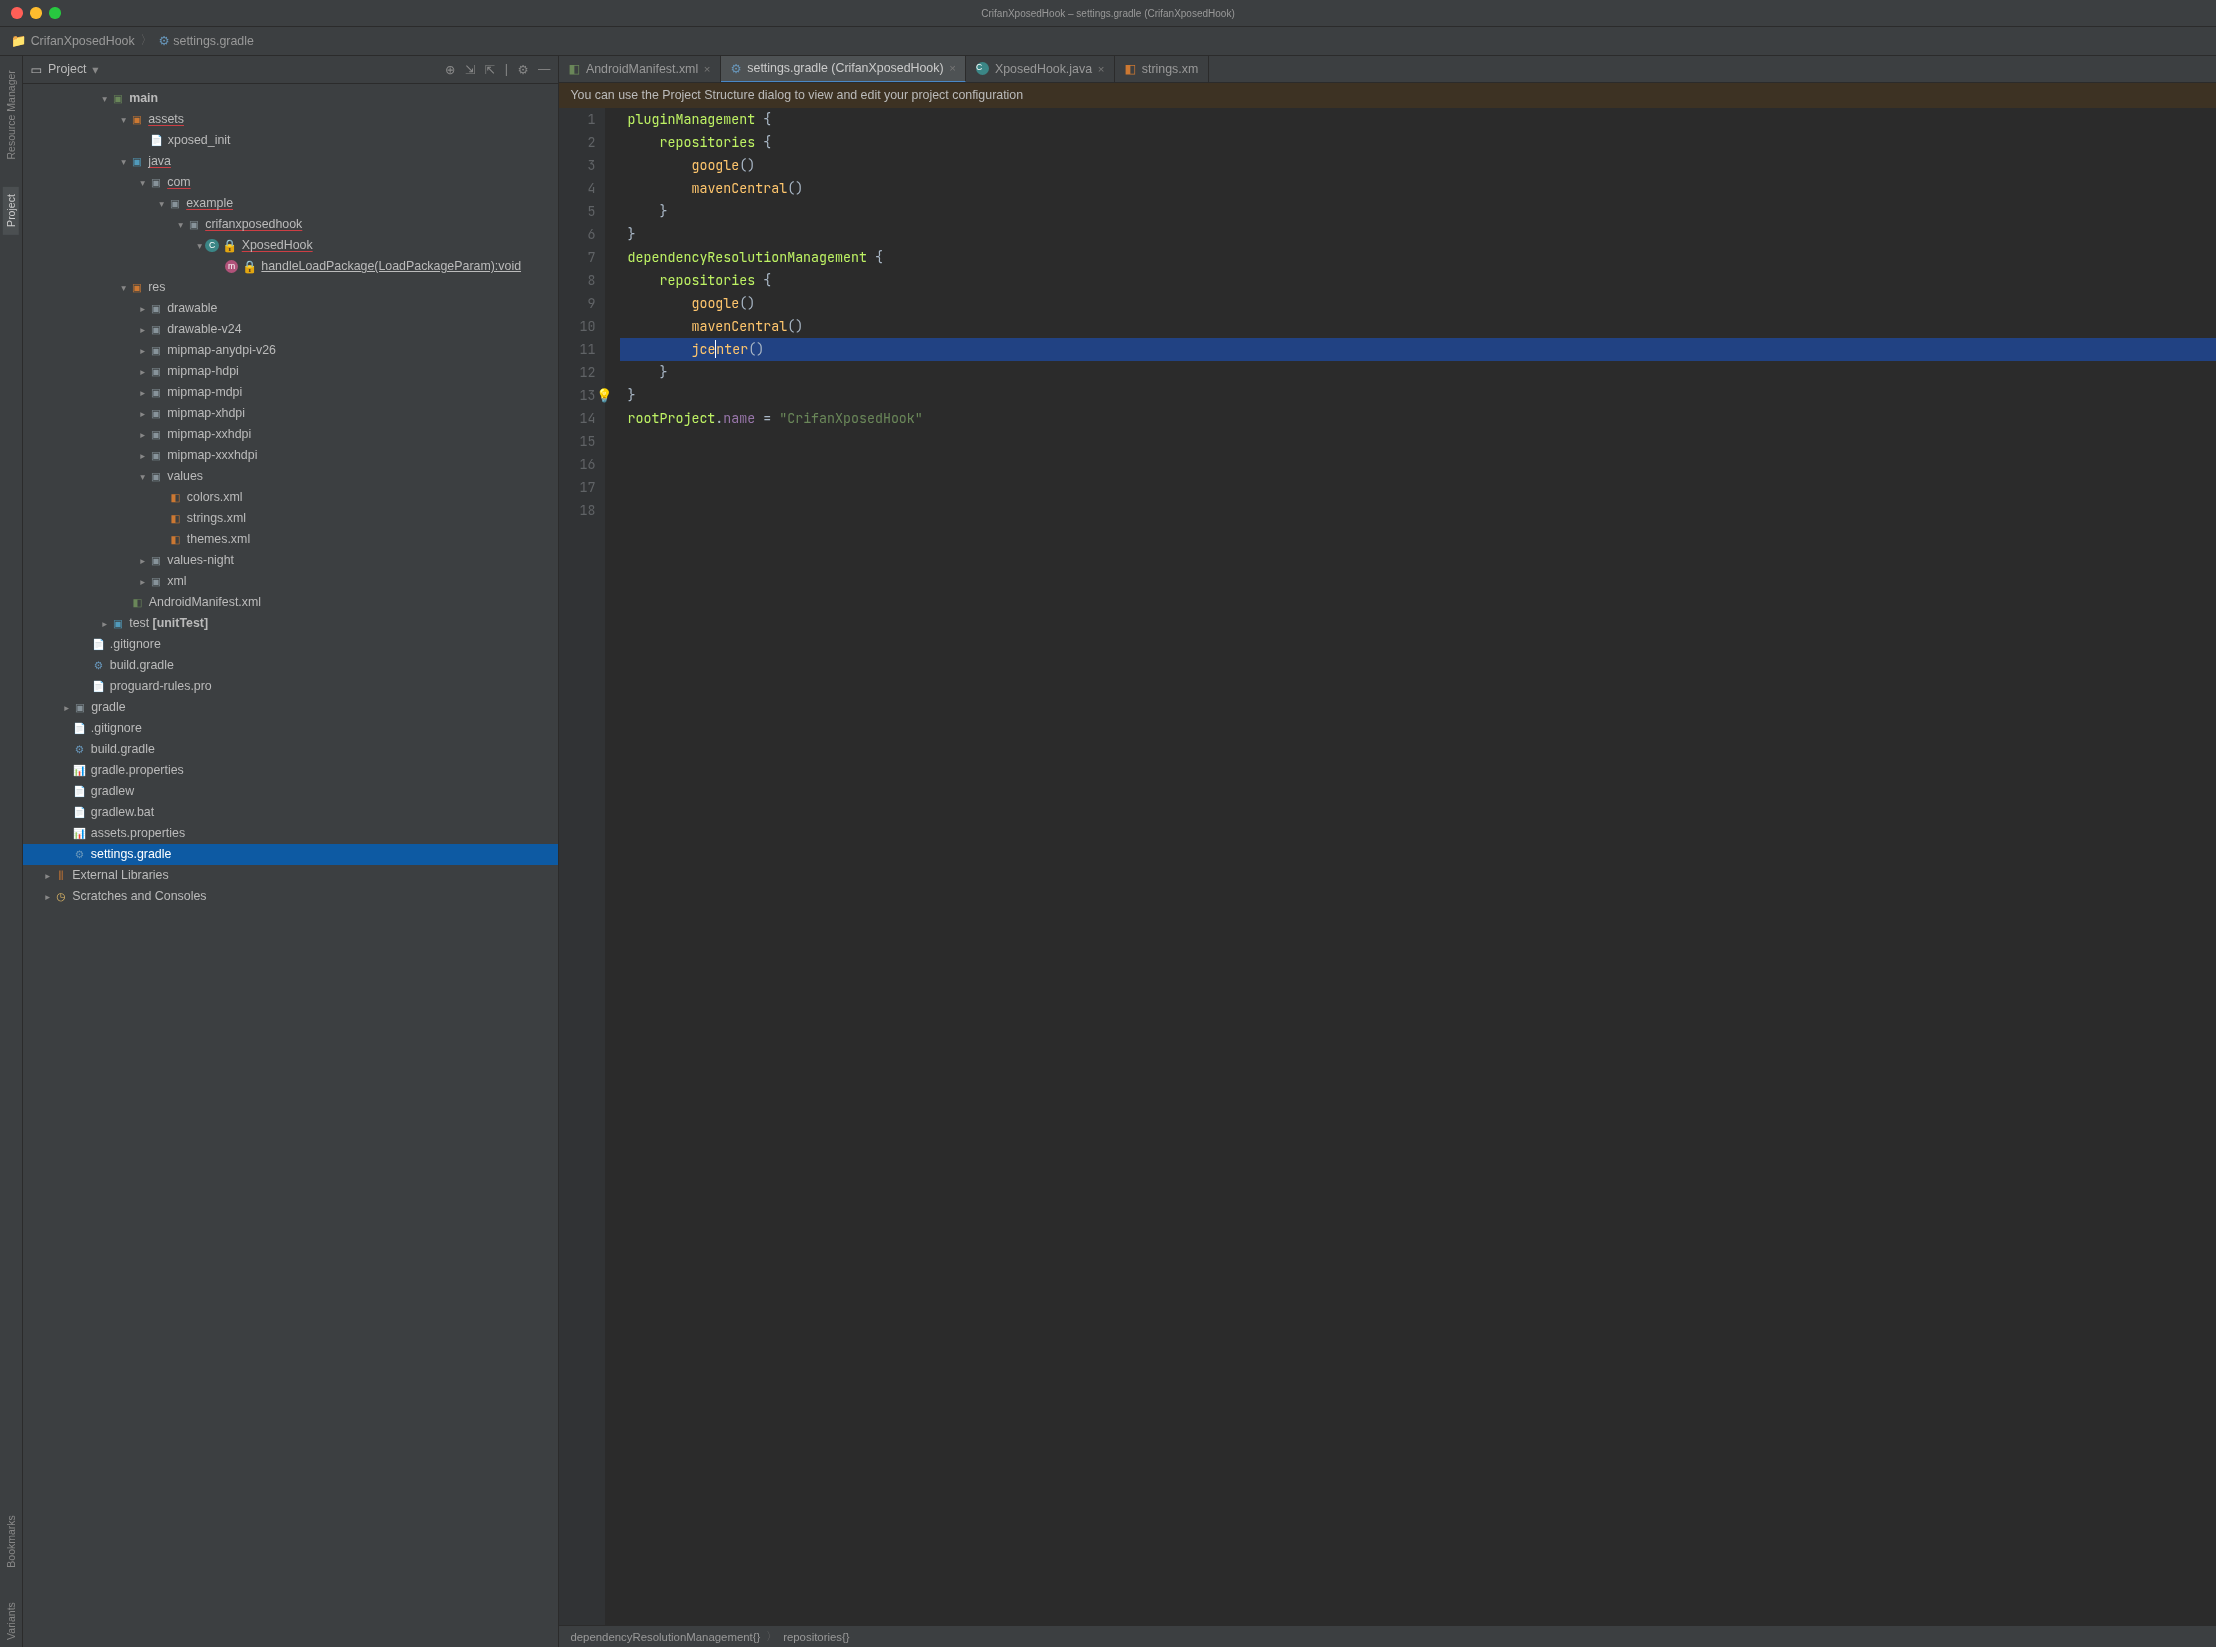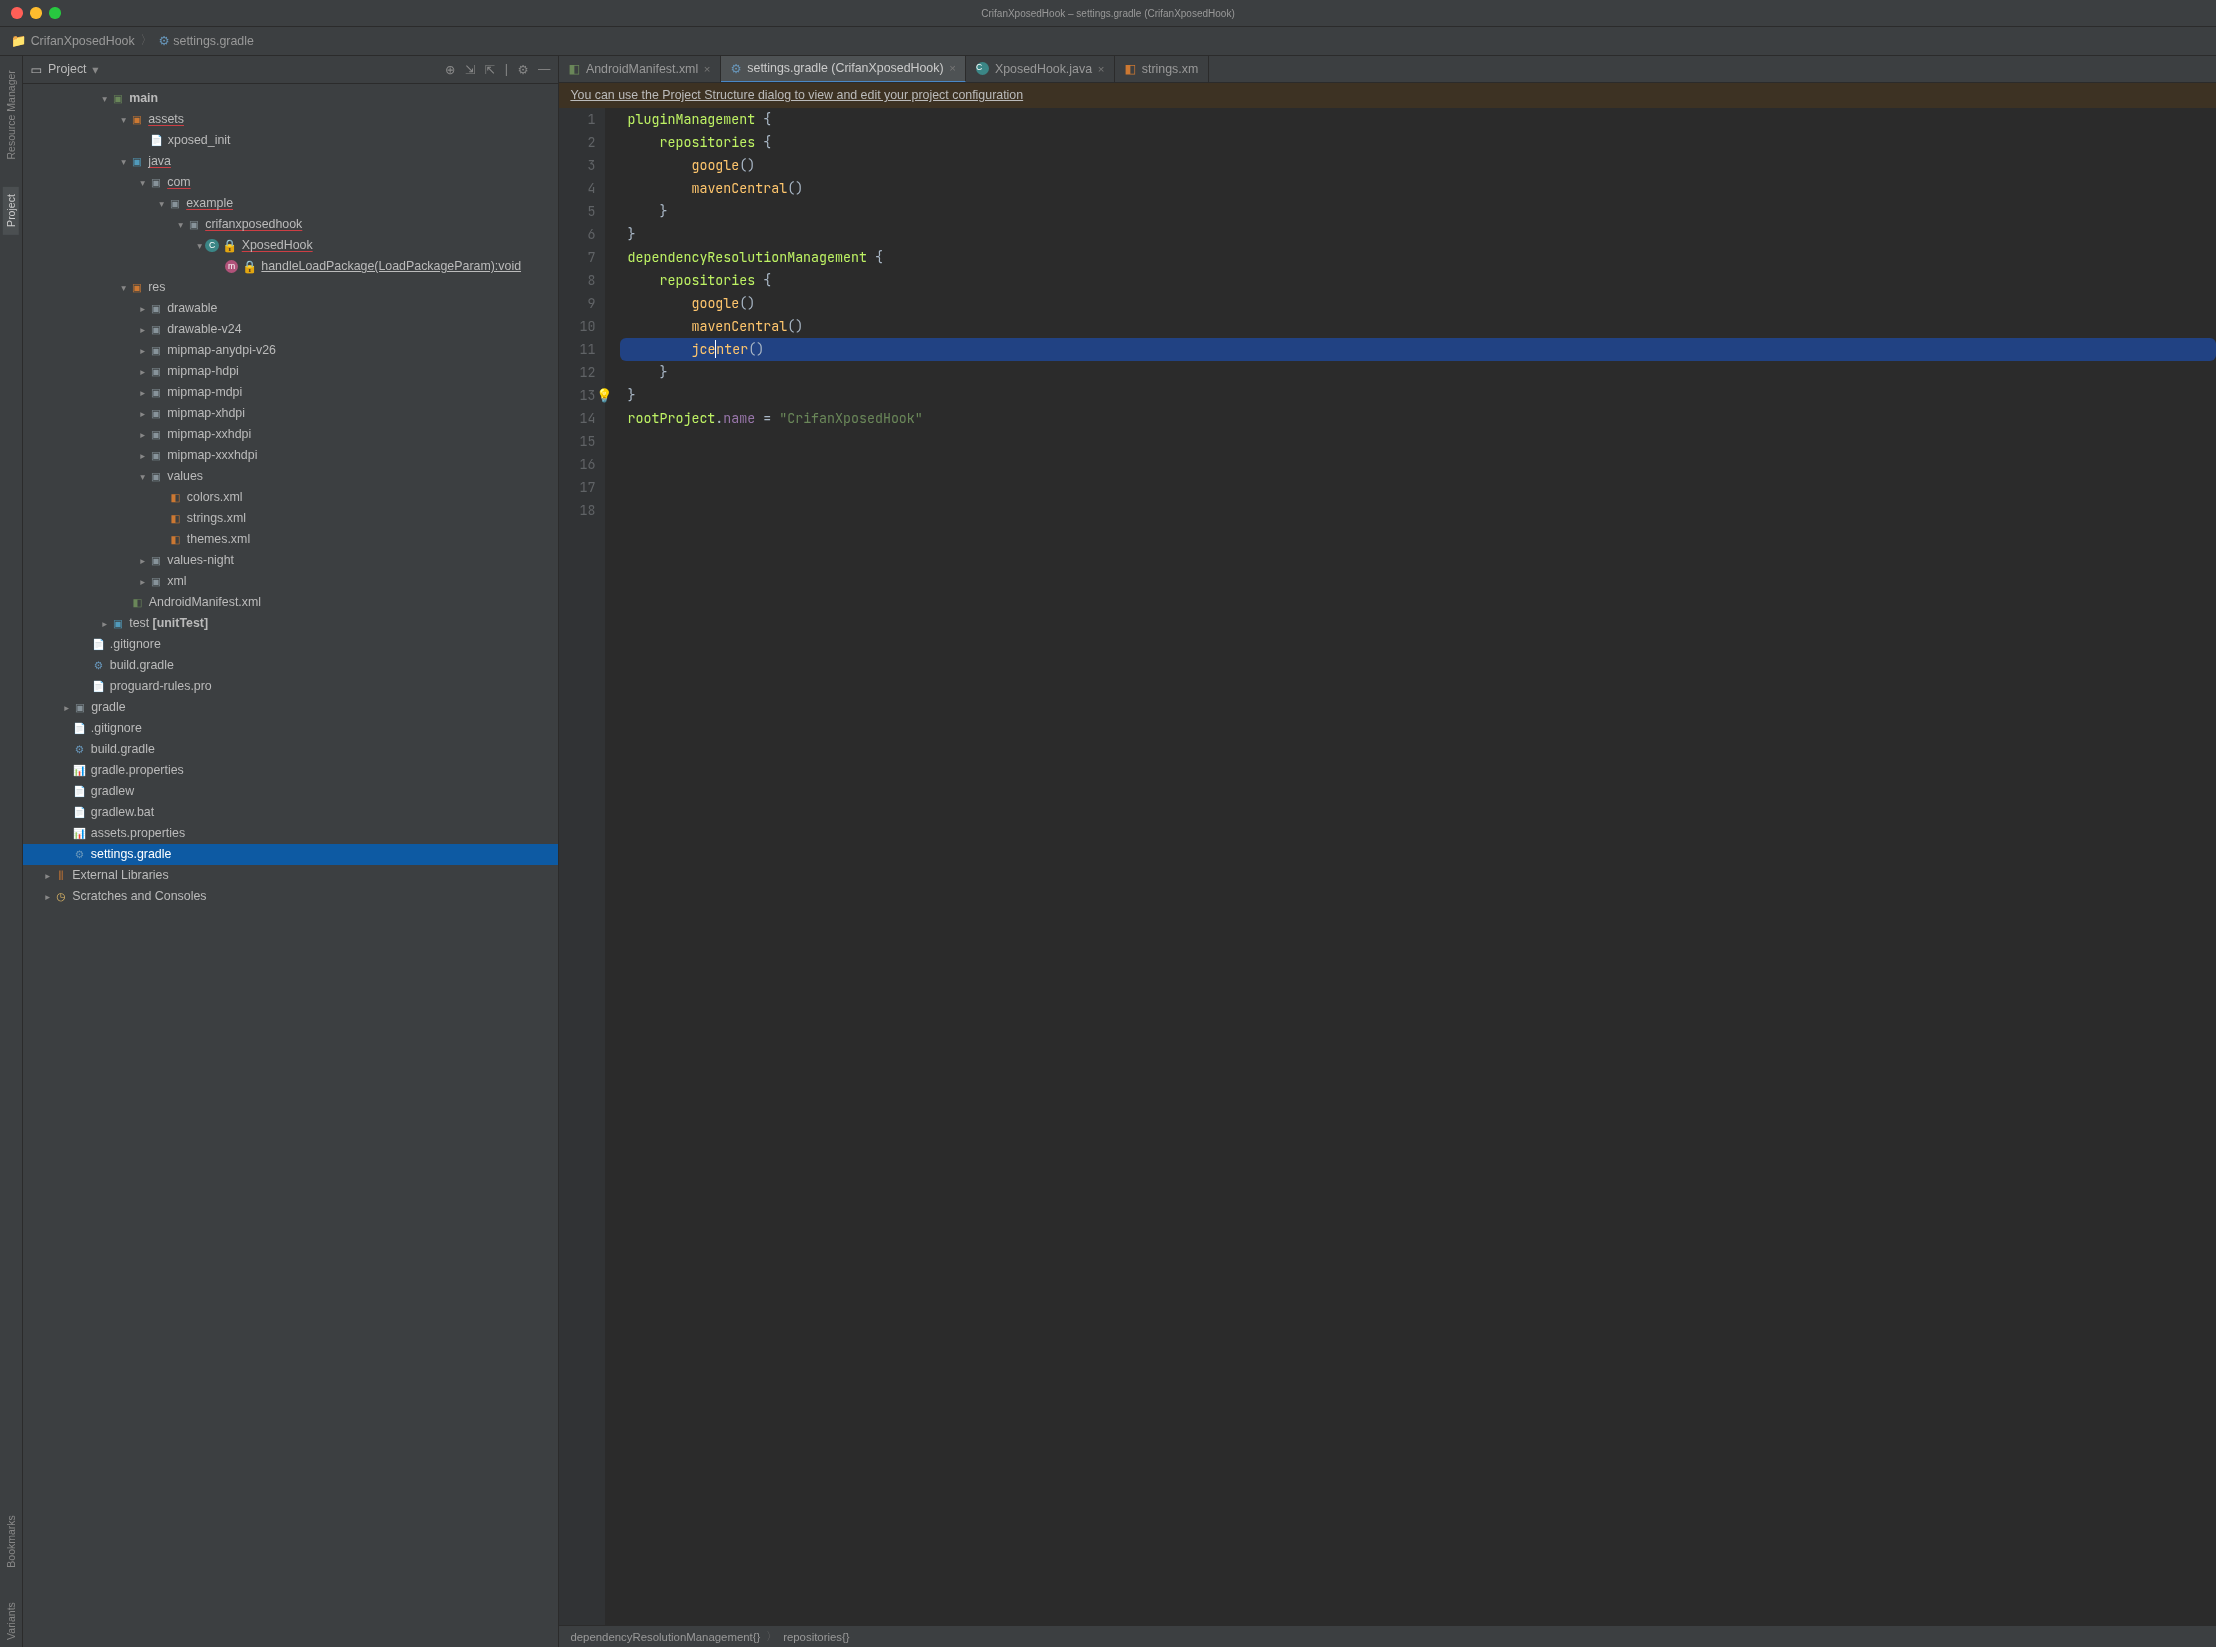--- a/index.html
+++ b/index.html
@@ -160,21 +160,20 @@
   background: #4e5254;
   border-bottom: 1.9px solid #4a88c7;
   color: #ccc;
 }
 .tab-close { color: #777; font-size: 11.4px; }
 .banner {
   background: #3d3223;
   color: #bbb;
   padding: 5.7px 11.4px;
   font-size: 12.4px;
-  text-decoration: underline;
 }
 .code-area {
   flex: 1;
   display: flex;
   font-family: "JetBrains Mono", Menlo, Consolas, monospace;
   font-size: 13.3px;
   overflow: auto;
 }
 .gutter {
   width: 46px;
@@ -196,21 +195,21 @@
   background: #2b2b2b;
   flex-shrink: 0;
 }
 .code-lines { flex: 1; }
 .code-line {
   height: 23px;
   line-height: 23px;
   padding-left: 7.6px;
   white-space: pre;
 }
-.code-line.hl { background: #214283; border-radius: 6px; }
+.code-line.hl { background: #214283; }
 .tok-id { color: #bef264; }
 .tok-fn { color: #ffc66d; }
 .tok-str { color: #6a8759; }
 .tok-field { color: #9876aa; }
 .tok-punct { color: #a9b7c6; }
 .caret-pos { border-left: 1px solid #fff; }
 .editor-footer {
   height: 23px;
   background: #3c3f41;
   border-top: 1px solid #2b2b2b;

